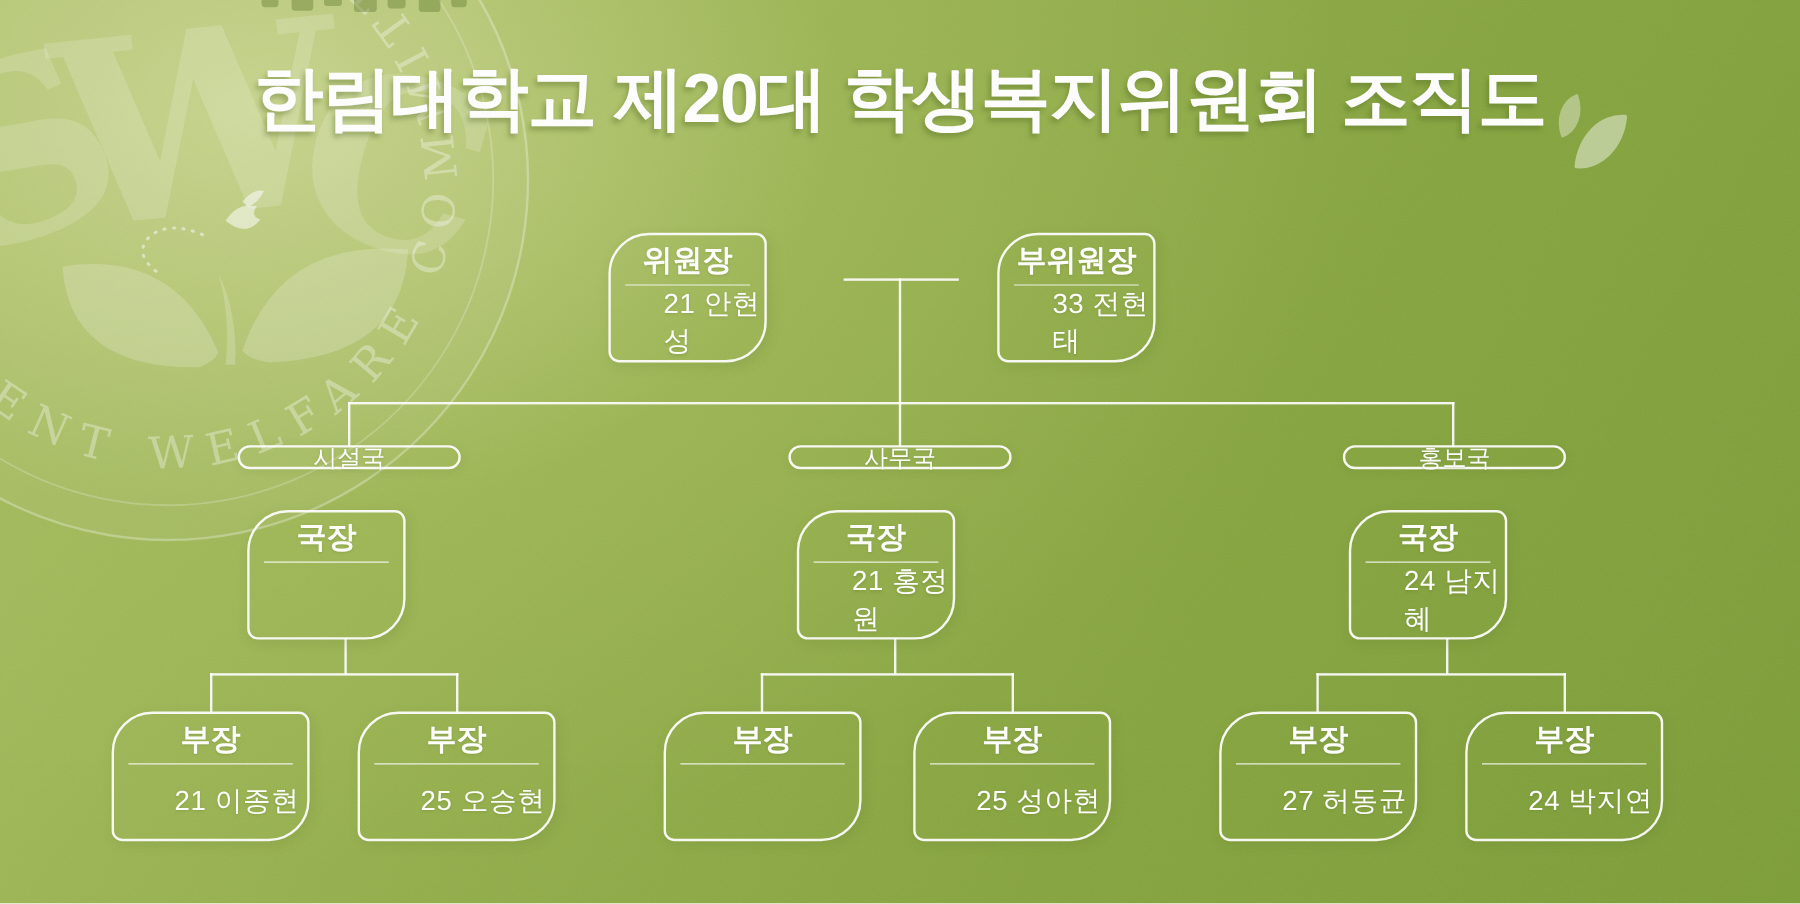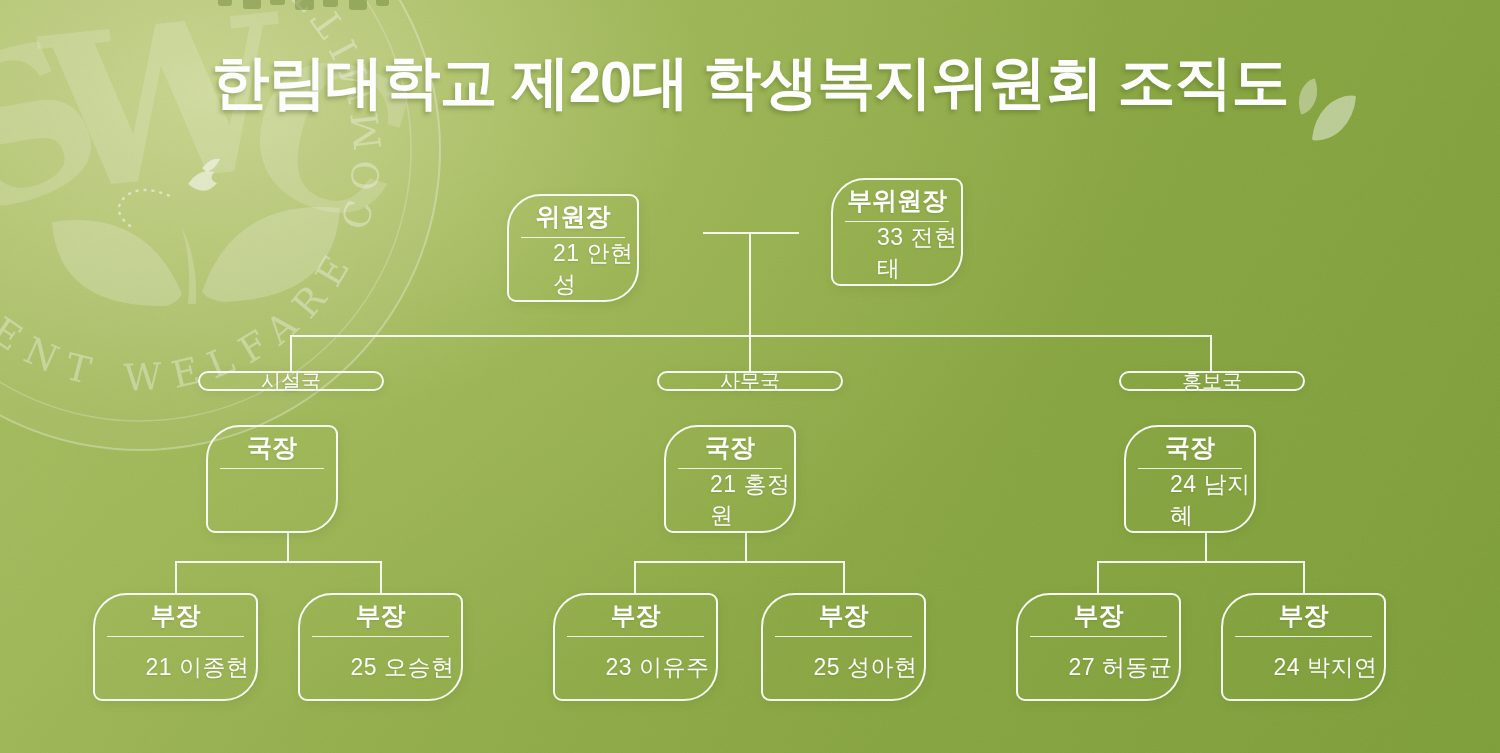--- a/index.html
+++ b/index.html
@@ -113,21 +113,21 @@
   <div class="cl" style="left:1205px;top:532px;width:2px;height:30px"></div>
   <div class="cl" style="left:1097px;top:561px;width:208px;height:2px"></div>
   <div class="cl" style="left:1097px;top:561px;width:2px;height:33px"></div>
   <div class="cl" style="left:1303px;top:561px;width:2px;height:33px"></div>
 
   <div class="leaf-box" style="left:507px;top:194px">
     <div class="role">위원장</div>
     <div class="divider"></div>
     <div class="member">21 안현성</div>
   </div>
-  <div class="leaf-box" style="left:831px;top:178px">
+  <div class="leaf-box" style="left:831px;top:194px">
     <div class="role">부위원장</div>
     <div class="divider"></div>
     <div class="member">33 전현태</div>
   </div>
 
   <div class="pill" style="left:198px;top:371px">시설국</div>
   <div class="pill" style="left:657px;top:371px">사무국</div>
   <div class="pill" style="left:1119px;top:371px">홍보국</div>
 
   <div class="leaf-box" style="left:206px;top:425px">
@@ -151,21 +151,20 @@
     <div class="member">21 이종현</div>
   </div>
   <div class="leaf-box" style="left:298px;top:593px;width:165px">
     <div class="role">부장</div>
     <div class="divider"></div>
     <div class="member">25 오승현</div>
   </div>
   <div class="leaf-box" style="left:553px;top:593px;width:165px">
     <div class="role">부장</div>
     <div class="divider"></div>
-    <div class="member">23 이유주</div>
   </div>
   <div class="leaf-box" style="left:761px;top:593px;width:165px">
     <div class="role">부장</div>
     <div class="divider"></div>
     <div class="member">25 성아현</div>
   </div>
   <div class="leaf-box" style="left:1016px;top:593px;width:165px">
     <div class="role">부장</div>
     <div class="divider"></div>
     <div class="member">27 허동균</div>

